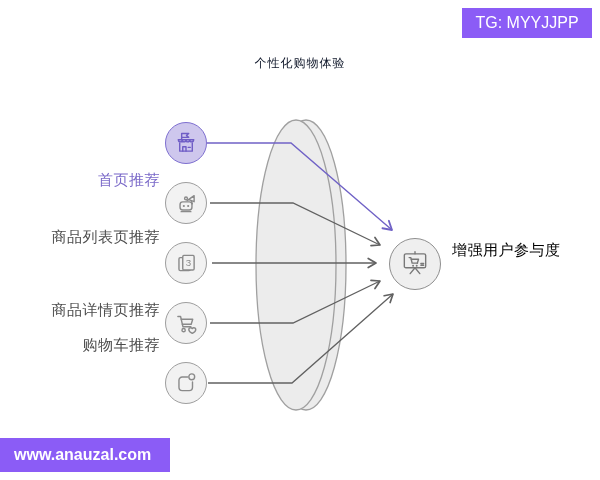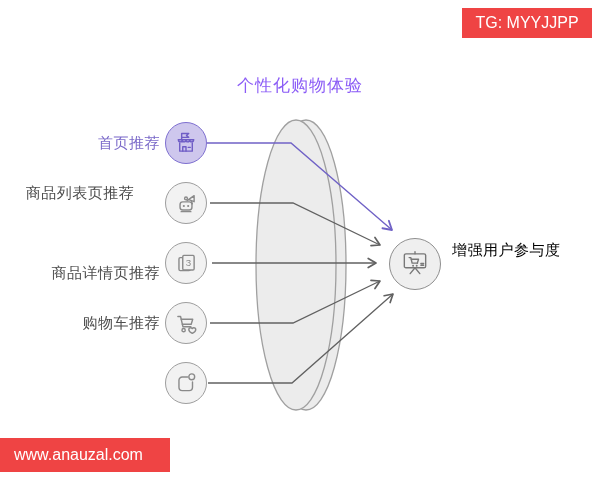--- a/index.html
+++ b/index.html
@@ -1,36 +1,36 @@
 <!DOCTYPE html>
 <html><head>
 <meta charset="utf-8">
 <style>
   * { margin:0; padding:0; box-sizing:border-box; }
   body { font-family:"Liberation Sans", sans-serif; background:#fff; }
   .canvas { position:relative; width:600px; height:480px; background:#ffffff; overflow:hidden; }
 
-  .badge { position:absolute; background:#ef4444; color:#ffffff; font-size:16px;
+  .badge { position:absolute; background:#8b5cf6; color:#ffffff; font-size:16px;
            display:flex; align-items:center; }
   .badge-tg { left:462px; top:8px; width:130px; height:30px; justify-content:center; }
-  .badge-url { left:0; top:438px; width:170px; height:34px; padding-left:14px; }
+  .badge-url { left:0; top:438px; width:170px; height:34px; padding-left:14px;font-weight:bold; }
 
-  .title { position:absolute; left:0; top:74px; width:600px; text-align:center;
-           font-size:17px; color:#8b5cf6; letter-spacing:1px; }
+  .title { position:absolute; left:0; top:55px; width:600px; text-align:center;
+           font-size:12px; color:#0f172a; letter-spacing:1px; }
 
   svg.diagram { position:absolute; left:0; top:0; z-index:1; }
 
   .node { position:absolute; z-index:2; border-radius:50%;
           display:flex; align-items:center; justify-content:center;
           width:42px; height:42px; background:#f2f2f2; border:1.5px solid #9e9e9e; }
   .node.highlight { background:#cec7ed; border-color:#7e6fd0; }
   .node-right { width:52px; height:52px; background:#efefef; border:1.5px solid #8f8f8f; }
 
   .src-label { position:absolute; z-index:2; left:0; width:160px; text-align:right;
-               font-size:15px; color:#4d4d4d; line-height:20px; letter-spacing:0.5px; }
+               font-size:15px; color:#4d4d4d; line-height:20px; letter-spacing:0.5px;margin-top:37px; }
   .src-label.highlight { color:#7b6ac9; }
 
   .out-label { position:absolute; z-index:2; left:452px; top:239px; width:130px;
                font-size:15px; color:#000000; line-height:21px; letter-spacing:0.5px; }
 
   .icon-svg { display:block; }
 </style>
 </head>
 <body>
 
@@ -55,23 +55,23 @@
     <ellipse cx="296" cy="265" rx="40" ry="145" fill="#ececec" stroke="#a0a0a0" stroke-width="1.3"></ellipse>
 
     <path d="M207,143 L291,143 L392,230" fill="none" stroke="#7062c6" stroke-width="1.4" marker-end="url(#arrow-purple)"></path>
     <path d="M210,203 L293,203 L380,245" fill="none" stroke="#616161" stroke-width="1.3" marker-end="url(#arrow-gray)"></path>
     <path d="M212,263 L376,263" fill="none" stroke="#616161" stroke-width="1.3" marker-end="url(#arrow-gray)"></path>
     <path d="M210,323 L293,323 L380,281" fill="none" stroke="#616161" stroke-width="1.3" marker-end="url(#arrow-gray)"></path>
     <path d="M208,383 L292,383 L393,294" fill="none" stroke="#616161" stroke-width="1.3" marker-end="url(#arrow-gray)"></path>
   </svg>
 
   <div class="src-label highlight" style="top:133px;">首页推荐</div>
-  <div class="src-label" style="top:183px;text-align:center;">商品列表页推荐</div>
+  <div class="src-label" style="top:190px;">商品列表页推荐</div>
   <div class="src-label" style="top:263px;">商品详情页推荐</div>
-  <div class="src-label" style="top:313px;">购物车推荐</div>
+  <div class="src-label" style="top:298px;">购物车推荐</div>
 
   <div class="node highlight" style="left:165px; top:122px;">
     <svg class="icon-svg" width="26" height="26" viewBox="0 0 24 24" fill="none" stroke="#6f5dc6" stroke-width="1.3" stroke-linecap="round" stroke-linejoin="round">
       <path d="M8,8.5 V3.2 H14.5 L12.4,5 L14.5,6.8 H8"></path>
       <path d="M5,9 H19"></path>
       <path d="M5,9 a1.75,2 0 0 0 3.5,0 a1.75,2 0 0 0 3.5,0 a1.75,2 0 0 0 3.5,0 a1.75,2 0 0 0 3.5,0"></path>
       <path d="M6.2,12 V19.5 H17.8 V12"></path>
       <path d="M9,19.5 V15.5 H12 V19.5"></path>
       <path d="M14,16 H16"></path>
     </svg>

